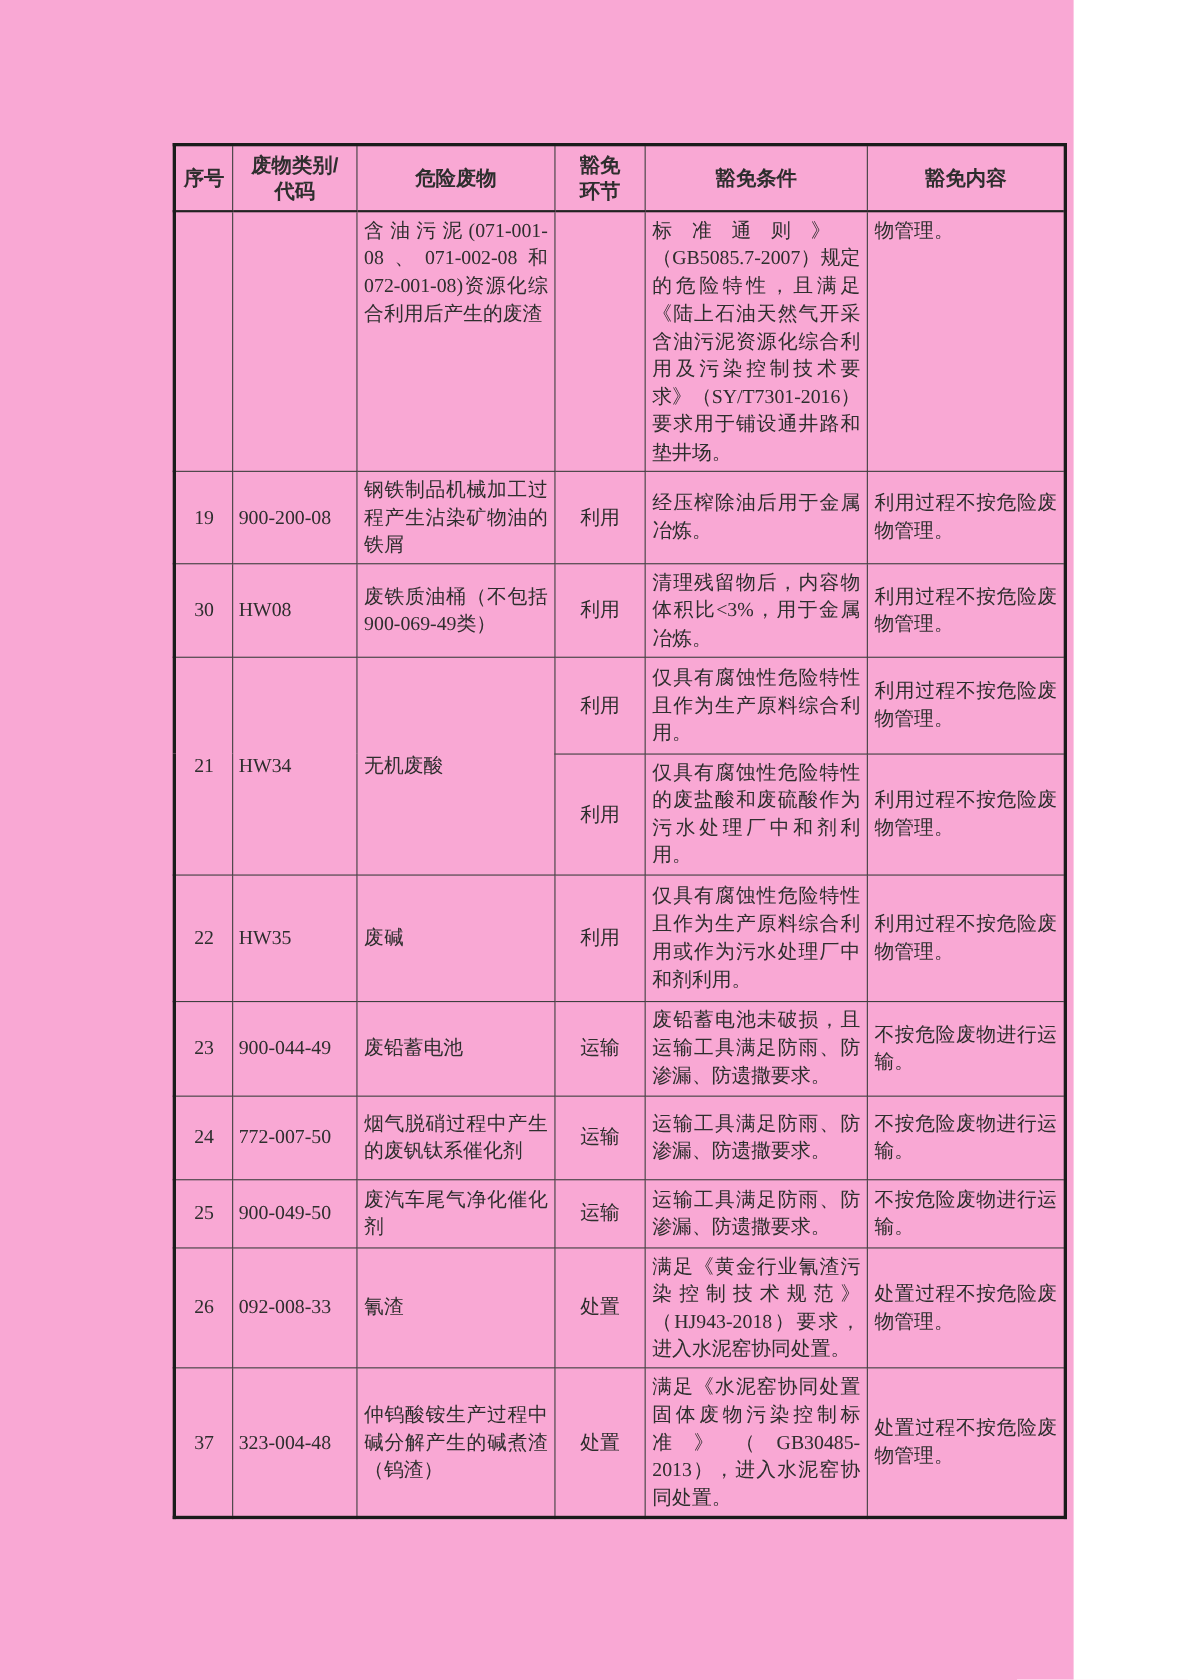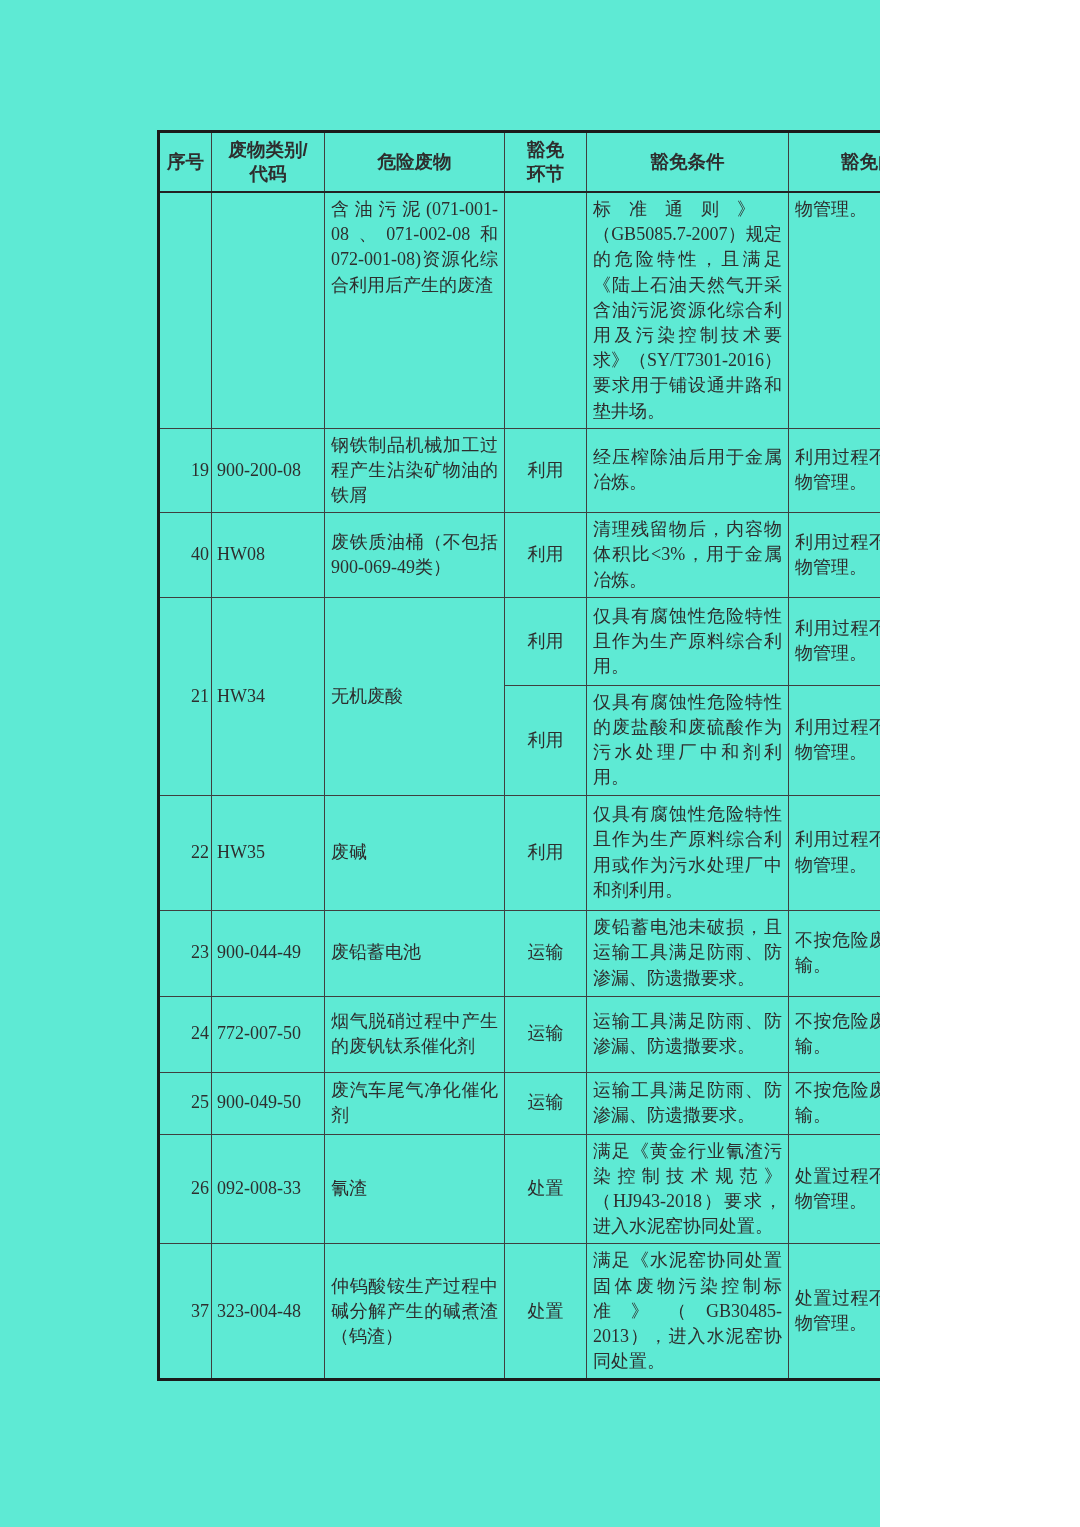--- a/index.html
+++ b/index.html
@@ -8,23 +8,23 @@
     background: #ffffff;
   }
   body {
     width: 1080px;
     height: 1527px;
     font-family: "Liberation Serif", "DejaVu Serif", serif;
     color: #2e2e2e;
   }
   .sheet {
     position: relative;
-    width: 880px;
+    width: 976px;
     height: 1527px;
-    background: #5eead4;
+    background: #f9a8d4;
     overflow: hidden;
   }
   table.exemption {
     position: absolute;
     left: 157px;
     top: 130px;
     width: 810px;
     border-collapse: collapse;
     table-layout: fixed;
     border: 3px solid #1b1b1b;
@@ -41,21 +41,21 @@
   thead th {
     font-family: "Liberation Sans", "DejaVu Sans", sans-serif;
     font-weight: 600;
     font-size: 18.5px;
     line-height: 1.3;
     text-align: center;
     padding: 3px 2px;
     border-bottom: 2px solid #222222;
     height: 52px;
   }
-  td.c-seq  { text-align: right; padding: 4px 2px; }
+  td.c-seq  { text-align: center; padding: 4px 2px; }
   td.c-code { text-align: left; padding: 4px 2px 4px 5px; }
   td.c-waste { text-align: justify; text-justify: inter-character; }
   td.c-stage { text-align: center; }
   td.c-cond { text-align: justify; text-justify: inter-character; }
   td.c-cont { text-align: justify; text-justify: inter-character; }
   tr.top-align td { vertical-align: top; }
   .h226 { height: 226px; }
   .h76  { height: 76px; }
   .h78  { height: 78px; }
   .h88  { height: 88px; }
@@ -116,21 +116,21 @@
       <tr class="h76">
         <td class="c-seq">19</td>
         <td class="c-code">900-200-08</td>
         <td class="c-waste">钢铁制品机械加工过程产生沾染矿物油的铁屑</td>
         <td class="c-stage">利用</td>
         <td class="c-cond">经压榨除油后用于金属冶炼。</td>
         <td class="c-cont">利用过程不按危险废物管理。</td>
       </tr>
 
       <tr class="h78">
-        <td class="c-seq">40</td>
+        <td class="c-seq">30</td>
         <td class="c-code">HW08</td>
         <td class="c-waste">废铁质油桶（不包括900-069-49类）</td>
         <td class="c-stage">利用</td>
         <td class="c-cond">清理残留物后，内容物体积比&lt;3%，用于金属冶炼。</td>
         <td class="c-cont">利用过程不按危险废物管理。</td>
       </tr>
 
       <tr class="h88">
         <td class="c-seq" rowspan="2">21</td>
         <td class="c-code" rowspan="2">HW34</td>

